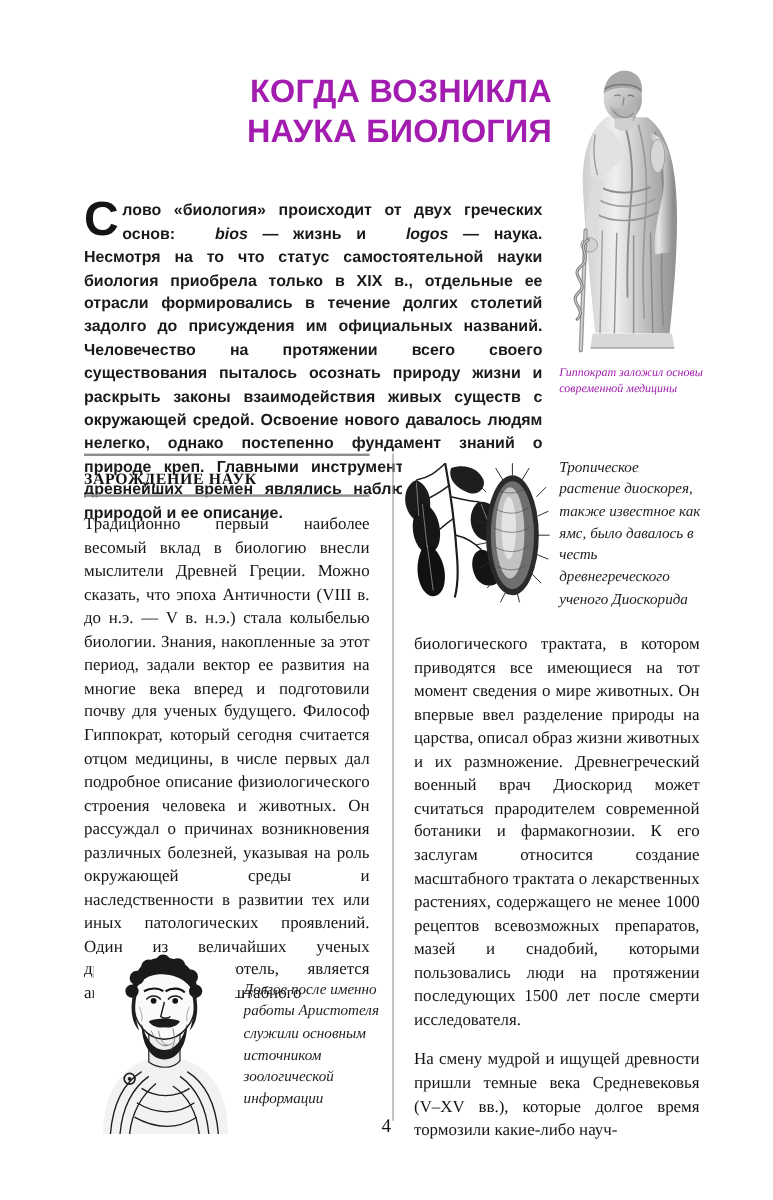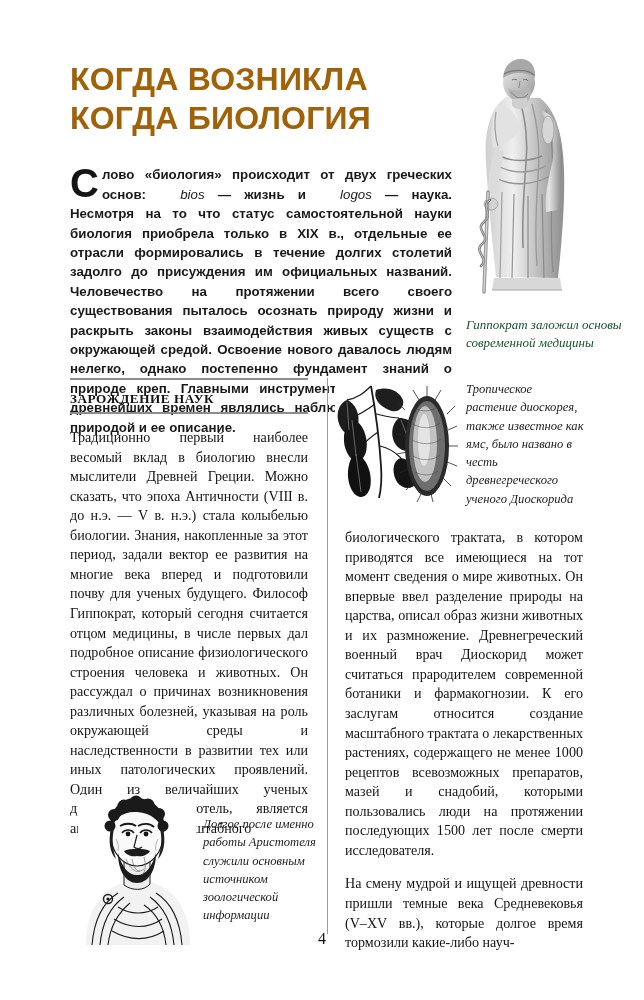--- a/index.html
+++ b/index.html
@@ -28,48 +28,48 @@
   
   .title-block {
     position: absolute;
     left: 70px;
     top: 60px;
     width: 390px;
   }
   .title-line {
     font-family: "Liberation Sans", "DejaVu Sans", sans-serif;
     font-weight: 700;
-    font-size: 32px;
+    font-size: 27px;
     letter-spacing: 0.2px;
     line-height: 1.22;
-    color: #a16207;
+    color: #a21caf;
     white-space: nowrap;
+    text-align: right;
   }
 
   
   .hippo-fig {
     position: absolute;
     left: 466px;
     top: 52px;
     width: 118px;
     height: 242px;
   }
   .hippo-fig svg { display: block; width: 118px; height: 242px; }
 
   .hippo-caption {
     position: absolute;
     left: 466px;
     top: 304px;
     width: 160px;
     font-family: "Liberation Serif", "DejaVu Serif", serif;
     font-style: italic;
-    font-size: 13px;
+    font-size: 10px;
     line-height: 1.42;
-    color: #14532d;
-    margin-top: 12px;
+    color: #a21caf;
   }
 
   
   .intro {
     position: absolute;
     left: 70px;
     top: 152px;
     width: 382px;
     font-family: "Liberation Sans", "DejaVu Sans", sans-serif;
     font-size: 13.3px;
@@ -84,21 +84,21 @@
     font-family: "Liberation Sans", "DejaVu Sans", sans-serif;
     font-weight: 700;
     font-size: 40px;
     line-height: 33px;
     padding: 2px 2px 0 0;
     margin-right: 1px;
     color: #141414;
   }
   .intro em {
     font-style: italic;
-    font-weight: 400;
+    font-weight: 700;
     margin-left: 21px;
   }
 
   
   .col-divider {
     position: absolute;
     left: 327px;
     top: 378px;
     width: 1px;
     height: 556px;
@@ -214,21 +214,21 @@
     color: #161616;
   }
 </style>
 </head>
 <body>
 
 <div class="page">
 
   <div class="title-block">
     <div class="title-line">КОГДА ВОЗНИКЛА</div>
-    <div class="title-line">КОГДА БИОЛОГИЯ</div>
+    <div class="title-line">НАУКА БИОЛОГИЯ</div>
   </div>
 
   <div class="hippo-fig">
     <svg viewBox="0 0 118 242" xmlns="http://www.w3.org/2000/svg" aria-label="Hippocrates statue">
       <defs>
         <linearGradient id="marbleA" x1="0" y1="0" x2="1" y2="0">
           <stop offset="0%" stop-color="#cfcfcf"></stop>
           <stop offset="35%" stop-color="#efefef"></stop>
           <stop offset="70%" stop-color="#b9b9b9"></stop>
           <stop offset="100%" stop-color="#8e8e8e"></stop>
@@ -360,21 +360,21 @@
 
           <g stroke="#3a3a3a" stroke-width="0.6" opacity="0.75">
             <path d="M80 34 C86 38 96 38 102 33" fill="none"></path>
             <path d="M78 50 C86 55 98 55 105 49" fill="none"></path>
             <path d="M77 66 C86 71 99 71 106 65" fill="none"></path>
             <path d="M78 82 C86 87 98 87 105 81" fill="none"></path>
             <path d="M80 98 C87 102 97 102 103 97" fill="none"></path>
           </g>
         </svg>
       </div>
-      <div class="plant-caption">Тропическое растение диоскорея, также известное как ямс, было названо в честь древнегреческого ученого Диоскорида</div>
+      <div class="plant-caption">Тропическое растение диоскорея, также известное как ямс, было давалось в честь древнегреческого ученого Диоскорида</div>
     </div>
 
     <p class="body-text">биологического трактата, в котором приводятся все имеющиеся на тот момент сведения о мире животных. Он впервые ввел разделение природы на царства, описал образ жизни животных и их размножение. Древнегреческий военный врач Диоскорид может считаться прародителем современной ботаники и фармакогнозии. К его заслугам относится создание масштабного трактата о лекарственных растениях, содержащего не менее 1000 рецептов всевозможных препаратов, мазей и снадобий, которыми пользовались люди на протяжении последующих 1500 лет после смерти исследователя.</p>
 
     <p class="body-text">На смену мудрой и ищущей древности пришли темные века Средневековья (V–XV вв.), которые долгое время тормозили какие-либо науч-</p>
   </div>
 
   <div class="aristotle-block">
     <div class="aristotle-fig">
       <svg viewBox="0 0 118 150" xmlns="http://www.w3.org/2000/svg" aria-label="Aristotle engraving">

